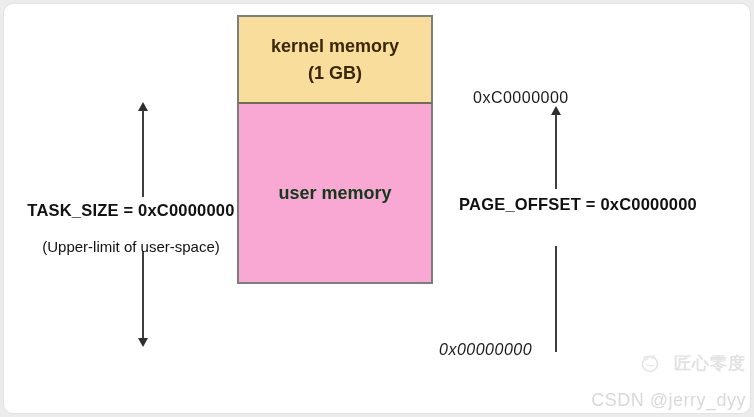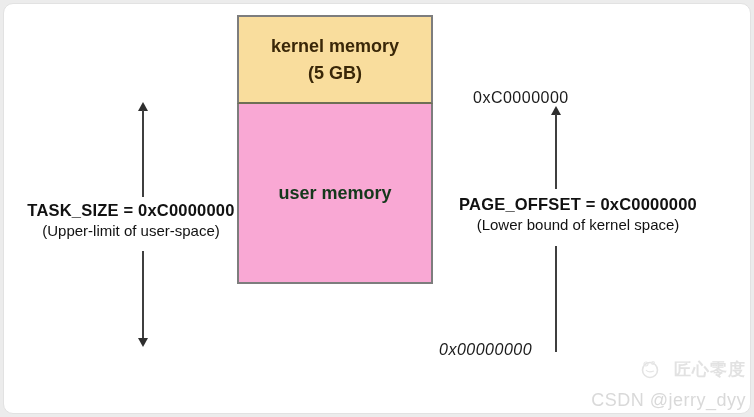--- a/index.html
+++ b/index.html
@@ -34,21 +34,21 @@
   
   .addr{
     position:absolute;font-size:16px;color:#1A1A1A;letter-spacing:0.5px;
   }
   .addr-top{left:441px;top:89px;margin-left:32px;}
   .addr-bottom{left:439px;top:341px;font-style:italic;}
 
   
   .annot{position:absolute;text-align:center;color:#111111;}
   .annot .title{font-weight:bold;font-size:16.5px;white-space:nowrap;letter-spacing:0.2px;}
-  .annot .subtitle{font-size:15px;margin-top:2px;white-space:nowrap;}
+  .annot .subtitle{font-size:15px;margin-top:18px;white-space:nowrap;}
   .annot-left{left:18px;top:201px;width:226px;}
   .annot-right{left:433px;top:195px;width:290px;}
 
   
   .vline{position:absolute;width:2px;background:#3F3F3F;}
   .ahead{position:absolute;width:0;height:0;border-left:5px solid transparent;border-right:5px solid transparent;}
   .ahead.up{border-bottom:9px solid #2E2E2E;}
   .ahead.down{border-top:9px solid #2E2E2E;}
 
   
@@ -59,33 +59,33 @@
 
   
   .ra-head-up{left:551px;top:106px;}
   .ra-line-top{left:555px;top:114px;height:75px;}
   .ra-line-bot{left:555px;top:246px;height:106px;}
 
   
   .watermark{position:absolute;right:8px;bottom:6px;text-align:right;color:#DCDCDC;}
   .wm-row1{display:flex;align-items:center;justify-content:flex-end;gap:14px;height:22px;}
   .wm-brand{font-size:17px;font-weight:bold;color:#E2E2E2;letter-spacing:1px;}
-  .wm-credit{font-size:18px;color:#D9D9D9;margin-top:10px;letter-spacing:0.5px;}
+  .wm-credit{font-size:18px;color:#D9D9D9;margin-top:16px;letter-spacing:0.5px;}
   .wm-logo{width:20px;height:20px;display:inline-block;}
 </style>
 </head>
 <body>
 
 <div class="panel"></div>
 
 <div class="stage">
 
   <div class="membox kernel">
     <div>kernel memory</div>
-    <div>(5 GB)</div>
+    <div>(1 GB)</div>
   </div>
 
   <div class="membox user">
     <div>user memory</div>
   </div>
 
   <div class="addr addr-top">0xC0000000</div>
   <div class="addr addr-bottom">0x00000000</div>
 
   <div>
@@ -101,21 +101,20 @@
     <div class="vline ra-line-bot"></div>
   </div>
 
   <div class="annot annot-left">
     <div class="title">TASK_SIZE = 0xC0000000</div>
     <div class="subtitle">(Upper-limit of user-space)</div>
   </div>
 
   <div class="annot annot-right">
     <div class="title">PAGE_OFFSET = 0xC0000000</div>
-    <div class="subtitle">(Lower bound of kernel space)</div>
   </div>
 
   <div class="watermark">
     <div class="wm-row1">
       <span class="wm-logo">
         <svg width="20" height="20" viewBox="0 0 20 20">
           <circle cx="10" cy="11" r="7.5" fill="none" stroke="#E3E3E3" stroke-width="1.6"></circle>
           <circle cx="6" cy="5" r="2" fill="none" stroke="#E6E6E6" stroke-width="1.2"></circle>
           <circle cx="13" cy="4" r="1.5" fill="none" stroke="#E8E8E8" stroke-width="1.2"></circle>
           <path d="M6 11 q2 3 8 1" fill="none" stroke="#E6E6E6" stroke-width="1.3"></path>

